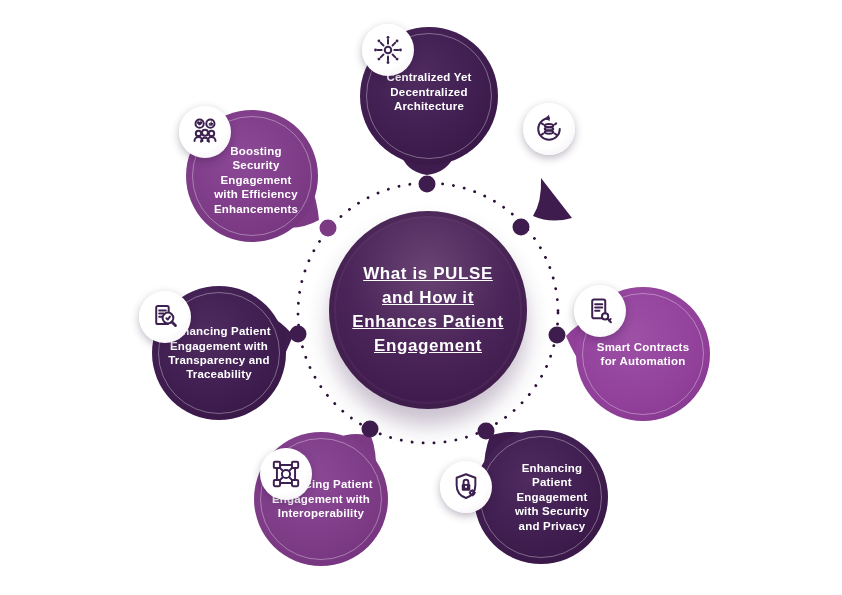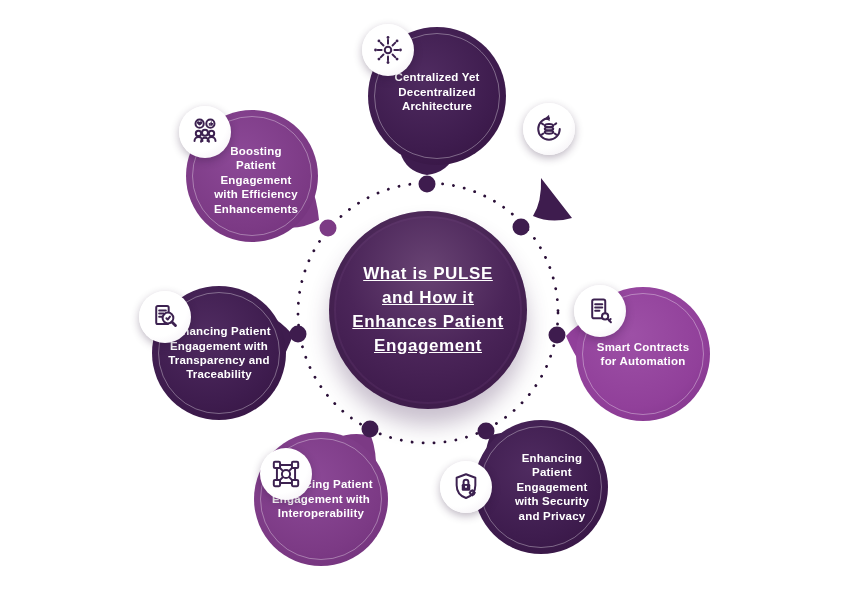--- a/index.html
+++ b/index.html
@@ -82,24 +82,24 @@
   }
   .tone-medium {
     background: radial-gradient(circle at 42% 36%,
                 #8c4997 0%, var(--medium) 62%, #6e2e78 100%);
   }
   .tone-light {
     background: radial-gradient(circle at 42% 36%,
                 #9d50a6 0%, var(--light) 62%, #7c3186 100%);
   }
 
-  .bubble-architecture     { left: 368px; top: 27px;  width: 138px; height: 138px; align-items: center; }
+  .bubble-architecture     { left: 360px; top: 27px;  width: 138px; height: 138px; align-items: center; }
   .bubble-realtime         { left: 532px; top: 104px; width: 128px; height: 128px; }
   .bubble-smart-contracts  { left: 576px; top: 287px; width: 134px; height: 134px; }
-  .bubble-security         { left: 474px; top: 420px; width: 134px; height: 134px; }
+  .bubble-security         { left: 474px; top: 430px; width: 134px; height: 134px; }
   .bubble-interoperability { left: 254px; top: 432px; width: 134px; height: 134px; }
   .bubble-transparency     { left: 152px; top: 286px; width: 134px; height: 134px; }
   .bubble-efficiency       { left: 186px; top: 110px; width: 132px; height: 132px; }
 
   .bubble-security .label    { transform: translateX(11px); }
   .bubble-efficiency .label  { transform: translate(4px, 4px); }
   .bubble-architecture .label{ transform: translateY(-4px); }
 
   
   .icon-badge {
@@ -186,21 +186,21 @@
 Interoperability</div>
   </div>
   <div class="bubble tone-dark bubble-transparency">
     <div class="label">Enhancing Patient
 Engagement with
 Transparency and
 Traceability</div>
   </div>
   <div class="bubble tone-medium bubble-efficiency">
     <div class="label">Boosting
-Patient
+Security
 Engagement
 with Efficiency
 Enhancements</div>
   </div>
 
   <div class="icon-badge badge-architecture">
     <svg viewBox="0 0 24 24">
       <circle cx="12" cy="12" r="2.3"></circle>
       <line x1="16.5" y1="12" x2="19.3" y2="12"></line>
         <line x1="4.7" y1="12" x2="7.5" y2="12"></line>

